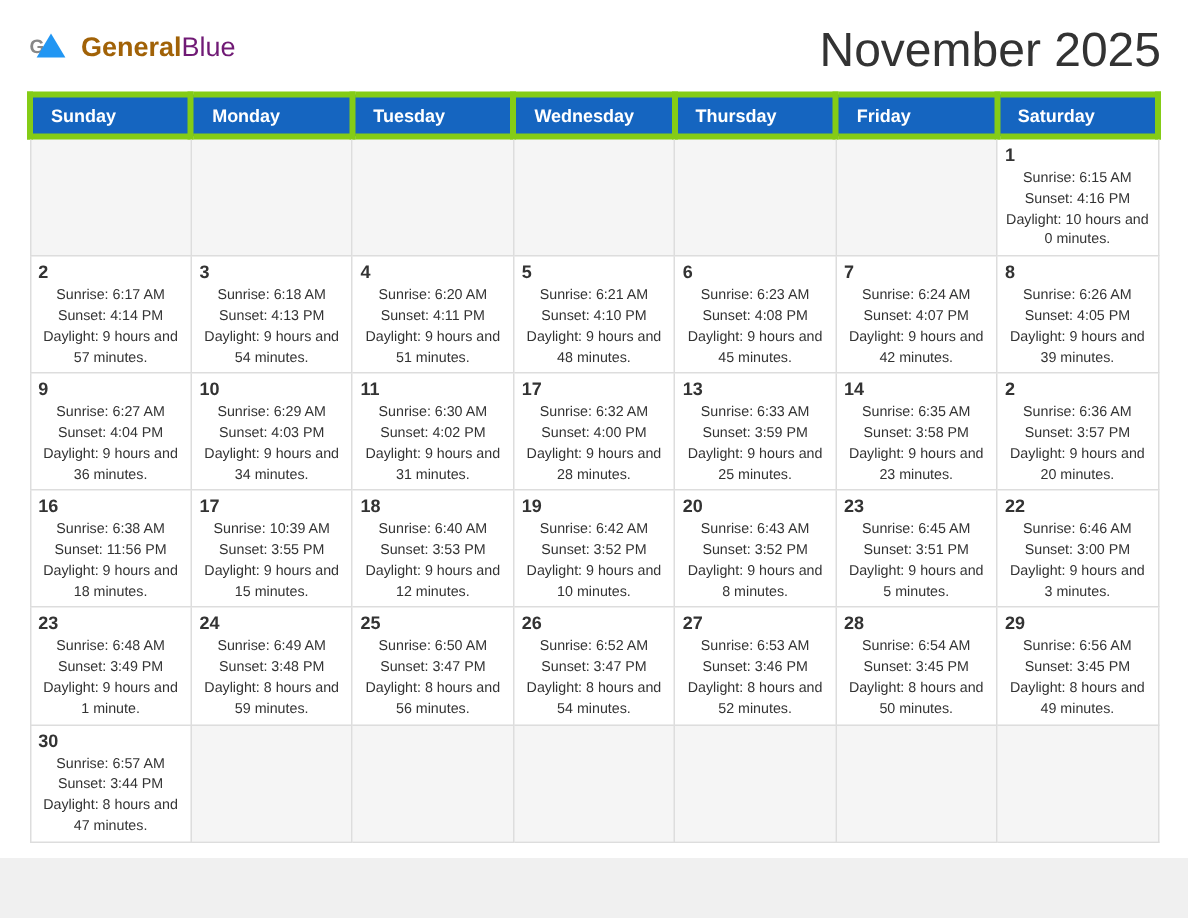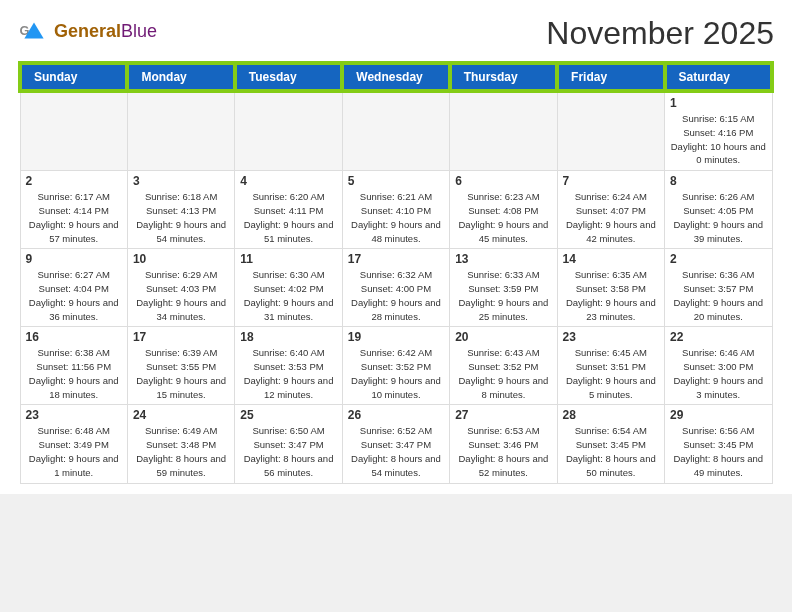--- a/index.html
+++ b/index.html
@@ -250,21 +250,21 @@
         <tr class="week-row">
           <td>
             <span class="day-num">16</span>
             <div class="day-info">Sunrise: 6:38 AM
 Sunset: 11:56 PM
 Daylight: 9 hours
 and 18 minutes.</div>
           </td>
           <td>
             <span class="day-num">17</span>
-            <div class="day-info">Sunrise: 6:39 AM
+            <div class="day-info">Sunrise: 10:39 AM
 Sunset: 3:55 PM
 Daylight: 9 hours
 and 15 minutes.</div>
           </td>
           <td>
             <span class="day-num">18</span>
             <div class="day-info">Sunrise: 6:40 AM
 Sunset: 3:53 PM
 Daylight: 9 hours
 and 12 minutes.</div>
@@ -341,16 +341,31 @@
 Daylight: 8 hours
 and 50 minutes.</div>
           </td>
           <td>
             <span class="day-num">29</span>
             <div class="day-info">Sunrise: 6:56 AM
 Sunset: 3:45 PM
 Daylight: 8 hours
 and 49 minutes.</div>
           </td>
+        </tr>
+        <tr class="last-row">
+          <td>
+            <span class="day-num">30</span>
+            <div class="day-info">Sunrise: 6:57 AM
+Sunset: 3:44 PM
+Daylight: 8 hours
+and 47 minutes.</div>
+          </td>
+          <td class="empty"></td>
+          <td class="empty"></td>
+          <td class="empty"></td>
+          <td class="empty"></td>
+          <td class="empty"></td>
+          <td class="empty"></td>
         </tr>
       </tbody>
   </table>
 </div>
 
 </body></html>

